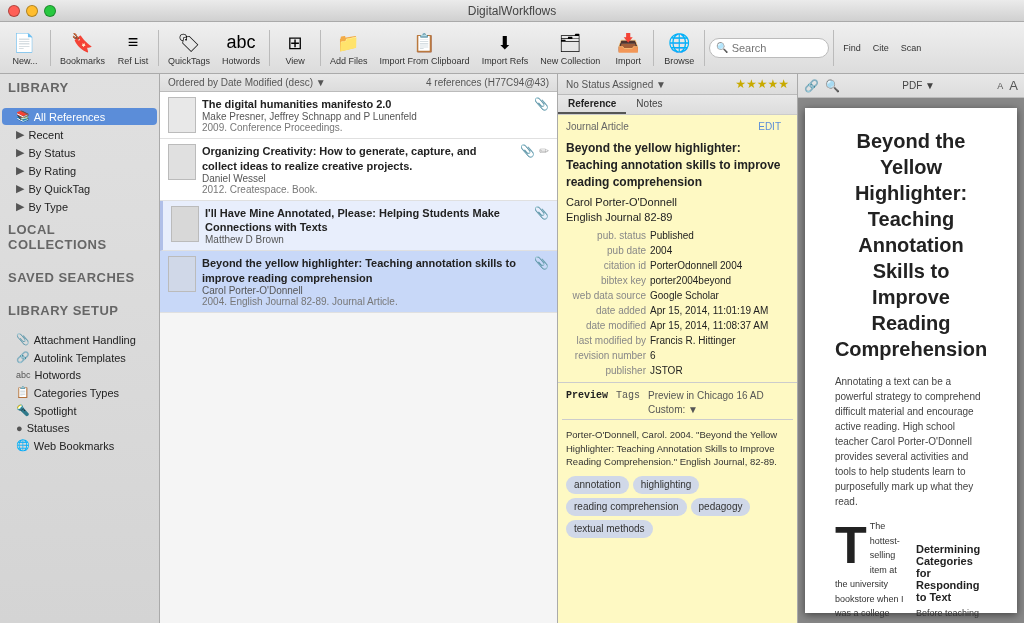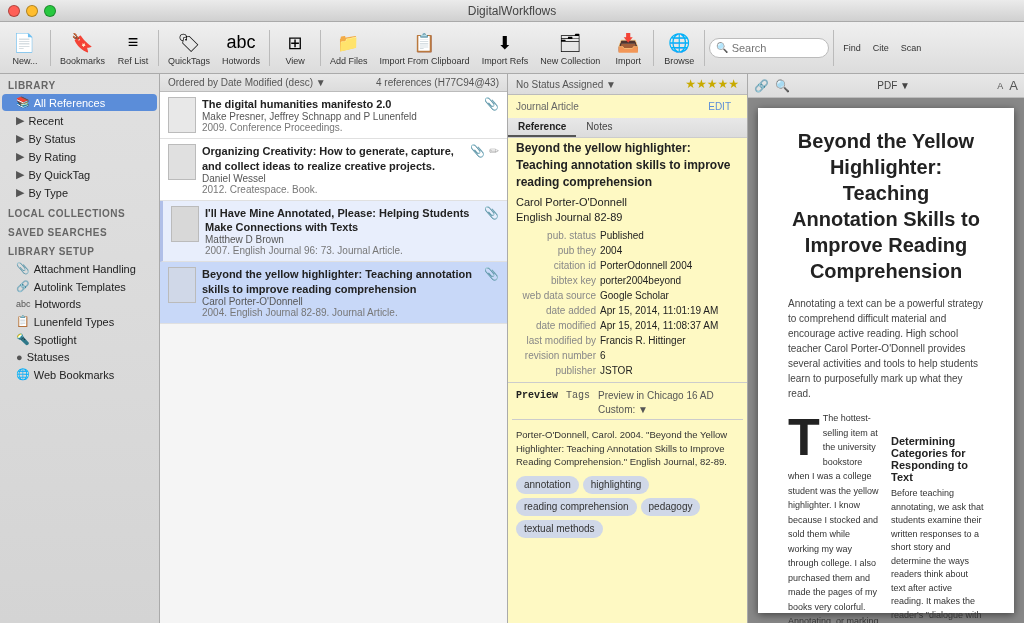--- a/index.html
+++ b/index.html
@@ -79,45 +79,45 @@
 
     
     #sidebar {
       width: 160px;
       background: linear-gradient(to bottom, #e0e0e0, #d4d4d4);
       border-right: 1px solid #aaa;
       overflow-y: auto;
       flex-shrink: 0;
     }
     .sidebar-section-header {
-      font-size: 10px;
+      font-size: 13px;
       font-weight: bold;
       color: #666;
-      padding: 6px 8px 2px;
+      padding: 6px 8px 12px;
       text-transform: uppercase;
       letter-spacing: 0.5px;
     }
     .sidebar-item {
       display: flex;
       align-items: center;
       padding: 2px 8px 2px 14px;
       font-size: 11px;
       color: #222;
       cursor: pointer;
       border-radius: 4px;
       margin: 1px 2px;
       gap: 4px;
     }
     .sidebar-item.active { background: #5b8dd9; color: white; }
     .sidebar-item.active .sidebar-item-icon { color: white; }
     .sidebar-item-icon { font-size: 11px; color: #555; }
 
     
     #ref-panel {
-      width: 348px;
+      width: 398px;
       background: #f5f5f5;
       border-right: 1px solid #aaa;
       display: flex;
       flex-direction: column;
       flex-shrink: 0;
     }
     #ref-panel-header {
       background: linear-gradient(to bottom, #e8e8e8, #dcdcdc);
       border-bottom: 1px solid #bbb;
       padding: 3px 8px;
@@ -450,21 +450,21 @@
     <div class="sidebar-item">
       <span class="sidebar-item-icon">🔗</span>
       <span>Autolink Templates</span>
     </div>
     <div class="sidebar-item">
       <span class="sidebar-item-icon" style="font-size:9px;">abc</span>
       <span>Hotwords</span>
     </div>
     <div class="sidebar-item">
       <span class="sidebar-item-icon">📋</span>
-      <span>Lunenfeld Types</span>
+      <span>Categories Types</span>
     </div>
     <div class="sidebar-item">
       <span class="sidebar-item-icon">🔦</span>
       <span>Spotlight</span>
     </div>
     <div class="sidebar-item">
       <span class="sidebar-item-icon">●</span>
       <span>Statuses</span>
     </div>
     <div class="sidebar-item">
@@ -503,21 +503,20 @@
           <span class="ref-action-btn">📎</span>
           <span class="ref-action-btn">✏</span>
         </div>
       </div>
 
       <div class="ref-item" style="background:#e8eefc; border-left: 3px solid #b0bfe8;">
         <div class="ref-thumb" style="background:#d8d8d8;"></div>
         <div class="ref-info">
           <div class="ref-title">I'll Have Mine Annotated, Please: Helping Students Make Connections with Texts</div>
           <div class="ref-authors">Matthew D Brown</div>
-          <div class="ref-meta">2007.  English Journal 96: 73.  Journal Article.</div>
         </div>
         <div class="ref-actions">
           <span class="ref-action-btn">📎</span>
         </div>
       </div>
 
       <div class="ref-item active">
         <div class="ref-thumb" style="background:#d0d8e8;"></div>
         <div class="ref-info">
           <div class="ref-title">Beyond the yellow highlighter: Teaching annotation skills to improve reading comprehension</div>
@@ -530,41 +529,41 @@
       </div>
 
     </div>
   </div>
 
   <div id="detail-panel">
     <div id="detail-header">
       <span style="font-size:10px;color:#555;">No Status Assigned ▼</span>
       <span style="color:#c8aa00;font-size:12px;">★★★★★</span>
     </div>
+    <div style="display:flex;border-bottom:1px solid #ccc;background:linear-gradient(to bottom,#e8e8e8,#dcdcdc);">
+      <div class="detail-tab active" style="padding:3px 10px;border-bottom:2px solid #555;">Reference</div>
+      <div class="detail-tab" style="padding:3px 10px;">Notes</div>
+    </div>
     <div style="display:flex;align-items:center;justify-content:space-between;padding:4px 8px;">
       <span class="detail-type-badge" style="padding:0;">Journal Article</span>
       <span class="detail-edit-btn">EDIT</span>
-    </div>
-    <div style="display:flex;border-bottom:1px solid #ccc;background:linear-gradient(to bottom,#e8e8e8,#dcdcdc);">
-      <div class="detail-tab active" style="padding:3px 10px;border-bottom:2px solid #555;">Reference</div>
-      <div class="detail-tab" style="padding:3px 10px;">Notes</div>
     </div>
     <div class="detail-title-section">
       <span class="detail-title">Beyond the yellow highlighter: Teaching annotation skills to improve reading comprehension</span>
     </div>
     <div class="detail-author">Carol Porter-O'Donnell</div>
     <div class="detail-journal">English Journal 82-89</div>
 
     <div class="detail-field-table" id="detail-fields-container">
     <div class="detail-field-row">
           <span class="detail-field-label">pub. status</span>
           <span class="detail-field-value">Published</span>
         </div>
         <div class="detail-field-row">
-          <span class="detail-field-label">pub they</span>
+          <span class="detail-field-label">pub date</span>
           <span class="detail-field-value">2004</span>
         </div>
         <div class="detail-field-row">
           <span class="detail-field-label">citation id</span>
           <span class="detail-field-value">PorterOdonnell 2004</span>
         </div>
         <div class="detail-field-row">
           <span class="detail-field-label">bibtex key</span>
           <span class="detail-field-value">porter2004beyond</span>
         </div>

